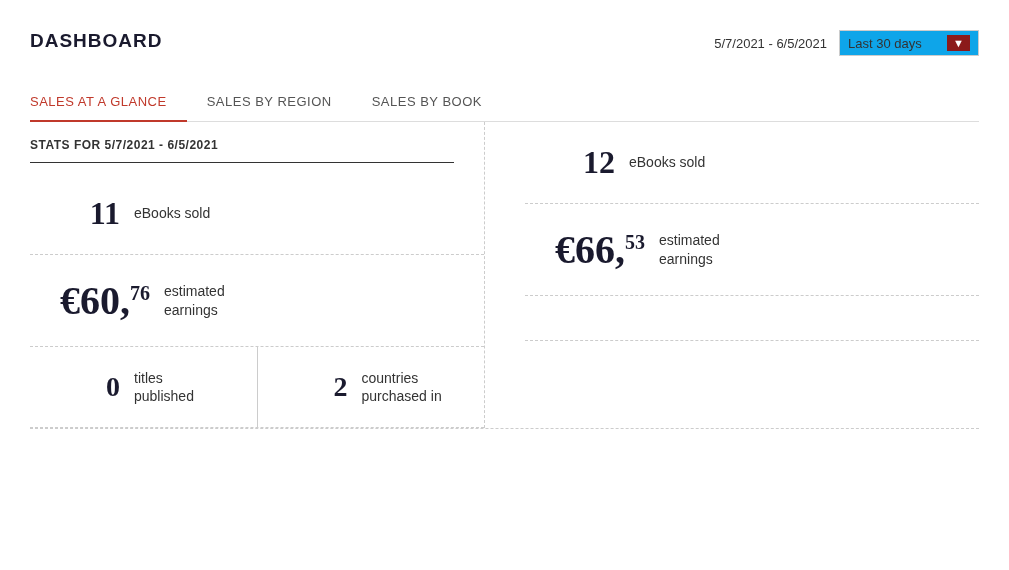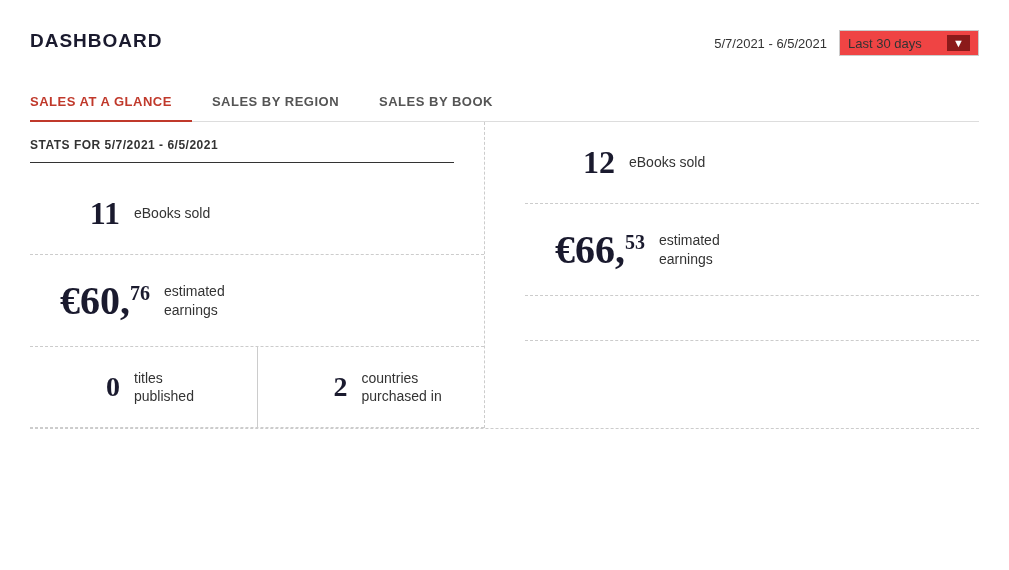--- a/index.html
+++ b/index.html
@@ -40,21 +40,21 @@
 
     .date-dropdown {
       display: flex;
       align-items: center;
       border: 1px solid #ccc;
       padding: 4px 8px;
       font-size: 13px;
       font-family: Arial, sans-serif;
       color: #333;
       cursor: pointer;
-      background: #ef4444;
+      background: #0ea5e9;
       min-width: 140px;
     }
 
     .date-dropdown-text {
       flex: 1;
     }
 
     .dropdown-arrow {
       background: #8b1a1a;
       color: white;
@@ -101,21 +101,21 @@
       margin-bottom: 0;
     }
 
     .tab-item {
       padding: 12px 20px 12px 0;
       font-size: 13px;
       letter-spacing: 0.5px;
       cursor: pointer;
       color: #555;
       font-family: Arial, sans-serif;
-      font-weight: bold;
+      font-weight: normal;
       position: relative;
       margin-right: 20px;
     }
 
     .tab-item.active {
       color: #c0392b;
     }
 
     .tab-item.active::after {
       content: '';

